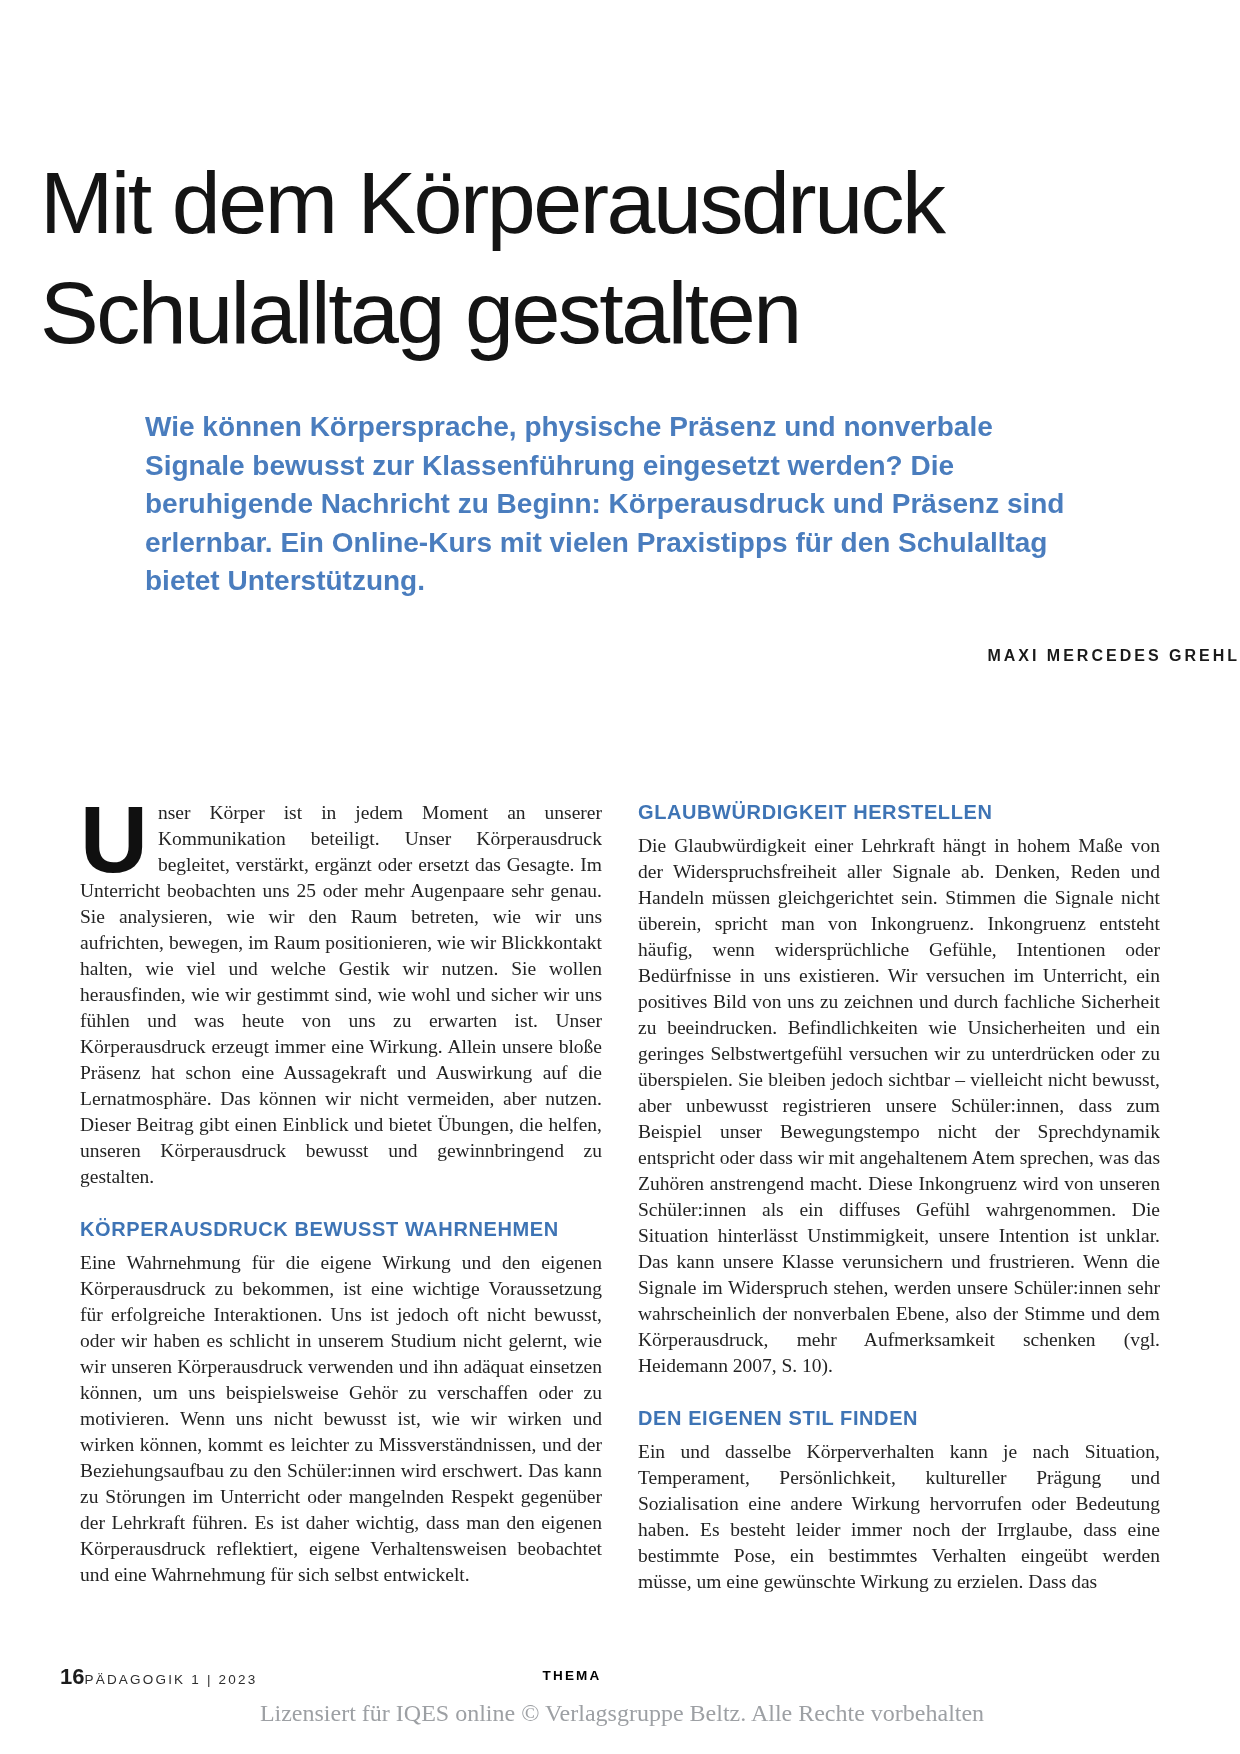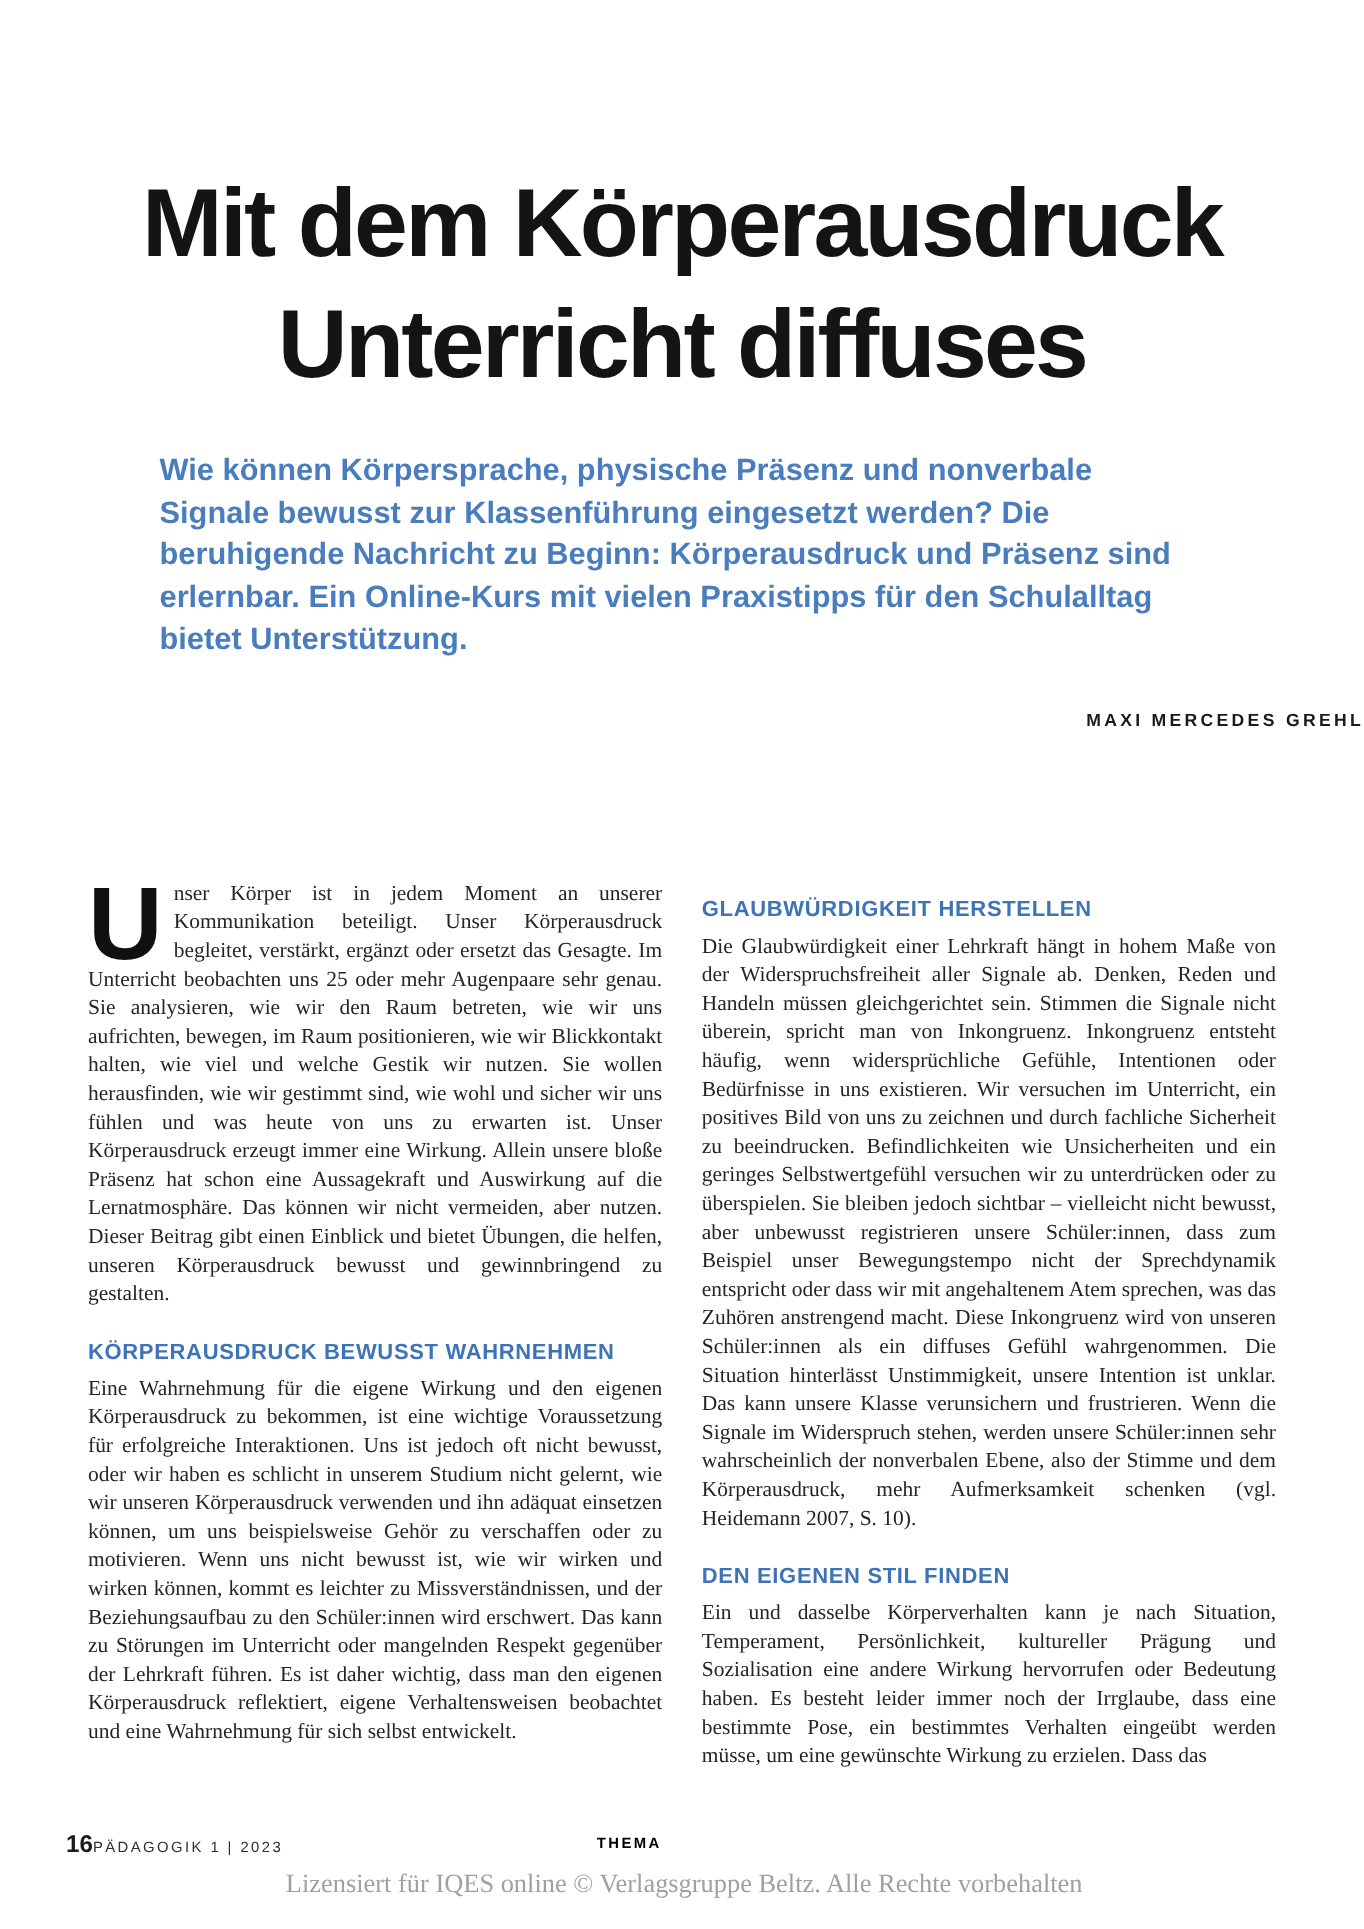--- a/index.html
+++ b/index.html
@@ -16,23 +16,23 @@
   }
   .page {
     position: absolute;
     inset: 0;
     background: #ffffff;
   }
 
   
   .title {
     margin: 148px 40px 0;
-    text-align: center;
+    text-align: left;
     font-family: "Liberation Sans", sans-serif;
-    font-weight: 700;
+    font-weight: 400;
     font-size: 88px;
     line-height: 110px;
     letter-spacing: -2.5px;
     color: #141414;
   }
   .title .tline { display: block; }
 
   
   .subtitle {
     margin: 40px auto 0;
@@ -87,21 +87,21 @@
   .section-heading {
     font-family: "Liberation Sans", sans-serif;
     font-weight: 700;
     font-size: 20px;
     line-height: 24px;
     letter-spacing: 0.6px;
     color: #3E74B5;
     margin: 27px 0 9px;
     text-align: left;
   }
-  .section-heading.first { margin-top: 15px; }
+  .section-heading.first { margin-top: 0; }
 
   
   .footer {
     position: absolute;
     left: 60px;
     right: 60px;
     top: 1664px;
     height: 30px;
     font-family: "Liberation Sans", sans-serif;
     color: #1c1c1c;
@@ -138,21 +138,21 @@
     color: #9DA0A4;
   }
 </style>
 </head>
 <body>
 
 <div class="page">
 
   <h1 class="title">
     <span class="tline">Mit dem Körperausdruck</span>
-    <span class="tline">Unterricht diffuses</span>
+    <span class="tline">Schulalltag gestalten</span>
   </h1>
 
   <p class="subtitle">Wie können Körpersprache, physische Präsenz und nonverbale Signale bewusst zur Klassenführung eingesetzt werden? Die beruhigende Nachricht zu Beginn: Körperausdruck und Präsenz sind erlernbar. Ein Online-Kurs mit vielen Praxistipps für den Schulalltag bietet Unterstützung.</p>
 
   <div class="author">MAXI MERCEDES GREHL</div>
 
   <div class="body-columns">
 
     <div class="col">
       <p><span class="dropcap">U</span><span>nser Körper ist in jedem Moment an unserer Kommunikation beteiligt. Unser Körperausdruck begleitet, verstärkt, ergänzt oder ersetzt das Gesagte. Im Unterricht beobachten uns 25 oder mehr Augenpaare sehr genau. Sie analysieren, wie wir den Raum betreten, wie wir uns aufrichten, bewegen, im Raum positionieren, wie wir Blickkontakt halten, wie viel und welche Gestik wir nutzen. Sie wollen herausfinden, wie wir gestimmt sind, wie wohl und sicher wir uns fühlen und was heute von uns zu erwarten ist. Unser Körperausdruck erzeugt immer eine Wirkung. Allein unsere bloße Präsenz hat schon eine Aussagekraft und Auswirkung auf die Lernatmosphäre. Das können wir nicht vermeiden, aber nutzen. Dieser Beitrag gibt einen Einblick und bietet Übungen, die helfen, unseren Körperausdruck bewusst und gewinnbringend zu gestalten.</span></p>

